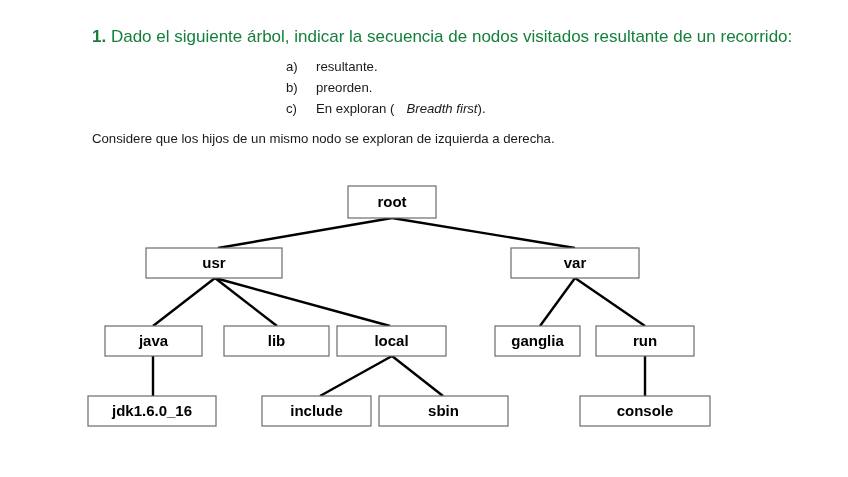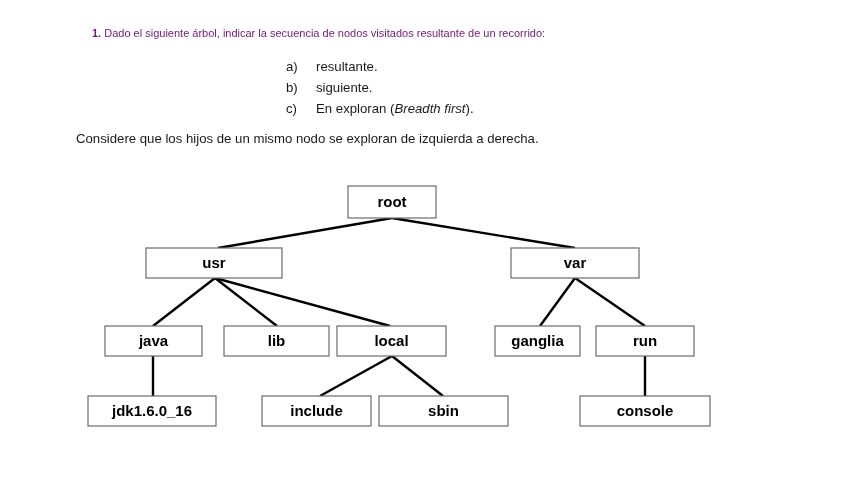--- a/index.html
+++ b/index.html
@@ -17,23 +17,23 @@
   }
 
   
   .question-block {
     position: absolute;
     left: 92px;
     top: 26px;
     width: 700px;
   }
   .question-line {
-    font-size: 11px;
+    font-size: 17px;
     line-height: 1.35;
-    color: #701a75;
+    color: #15803d;
     white-space: nowrap;
   }
   .question-number {
     font-weight: bold;
   }
 
   .options-list {
     position: absolute;
     left: 286px;
     top: 60px;
@@ -45,25 +45,25 @@
     font-size: 13.2px;
     line-height: 1.0;
     margin-bottom: 8px;
     color: #1a1a1a;
   }
   .option-marker {
     width: 30px;
     flex: 0 0 30px;
   }
   .option-text { white-space: nowrap; }
-  .option-text .it { font-style: italic; }
+  .option-text .it { font-style: italic; margin-left: 12px; }
 
   .note-line {
     position: absolute;
-    left: 76px;
+    left: 92px;
     top: 131px;
     font-size: 13.2px;
     color: #1a1a1a;
     white-space: nowrap;
   }
 
   
   .tree-area {
     position: absolute;
     left: 0;
@@ -106,21 +106,21 @@
   </div>
 </div>
 
 <div class="options-list">
   <div class="option-row">
     <span class="option-marker">a)</span>
     <span class="option-text">resultante.</span>
   </div>
   <div class="option-row">
     <span class="option-marker">b)</span>
-    <span class="option-text">siguiente.</span>
+    <span class="option-text">preorden.</span>
   </div>
   <div class="option-row">
     <span class="option-marker">c)</span>
     <span class="option-text"><span>En exploran (</span><span class="it">Breadth first</span><span>).</span></span>
   </div>
 </div>
 
 <div class="note-line">Considere que los hijos de un mismo nodo se exploran de izquierda a derecha.</div>
 
 <div class="tree-area">

